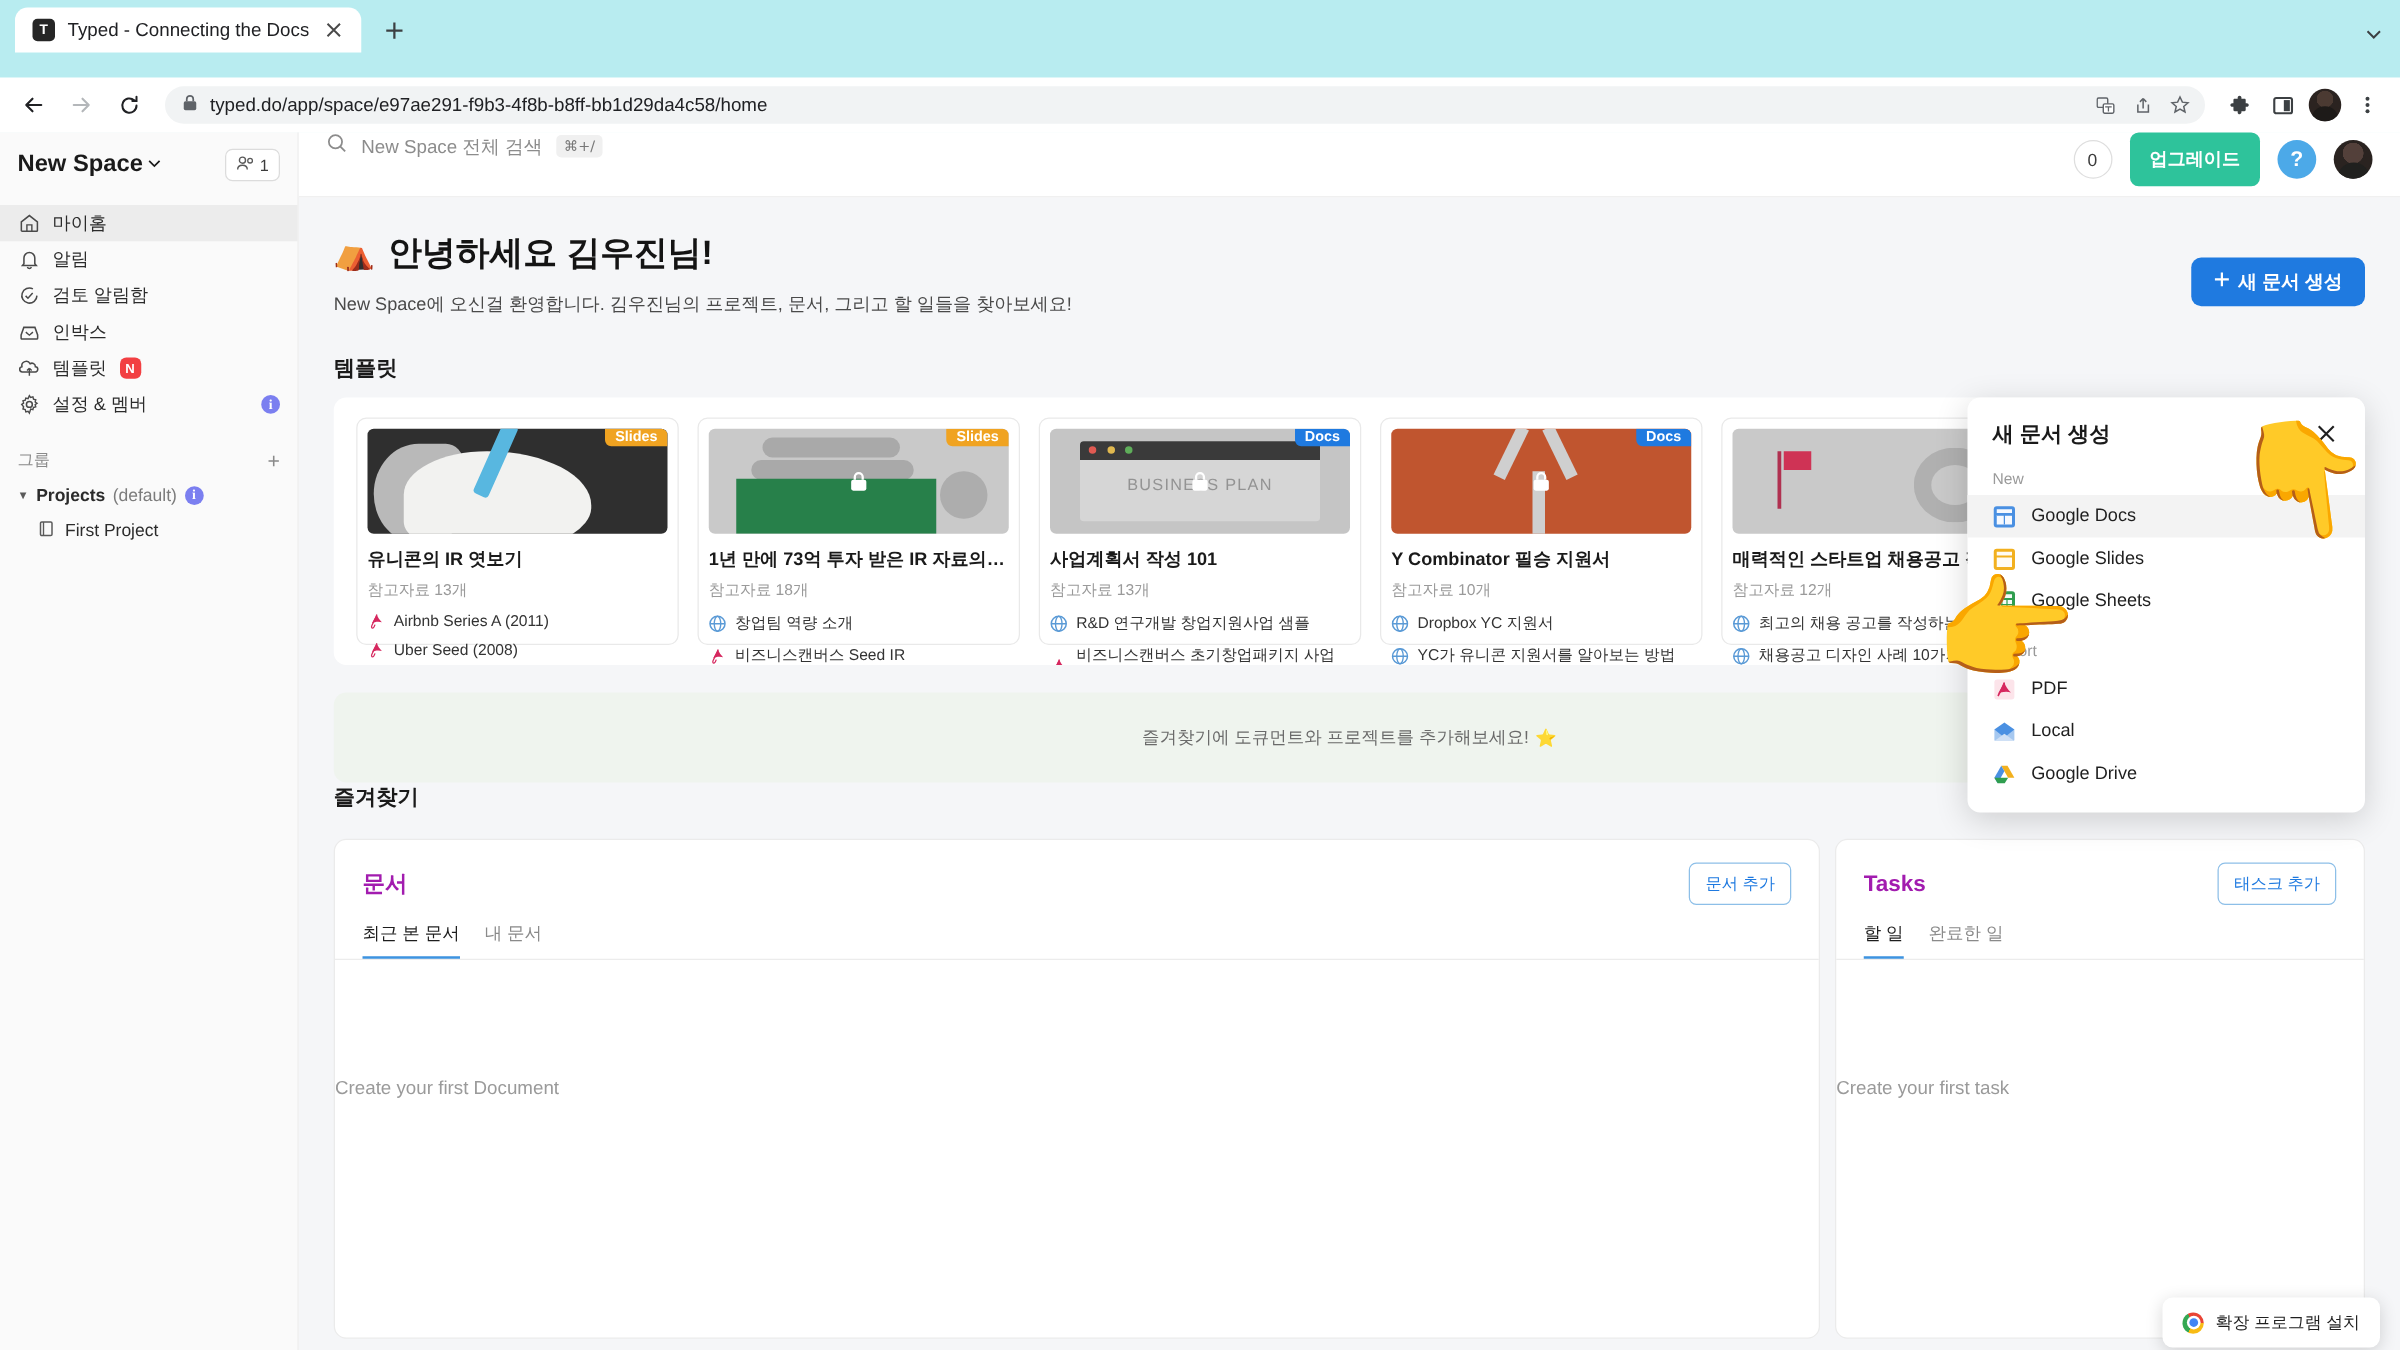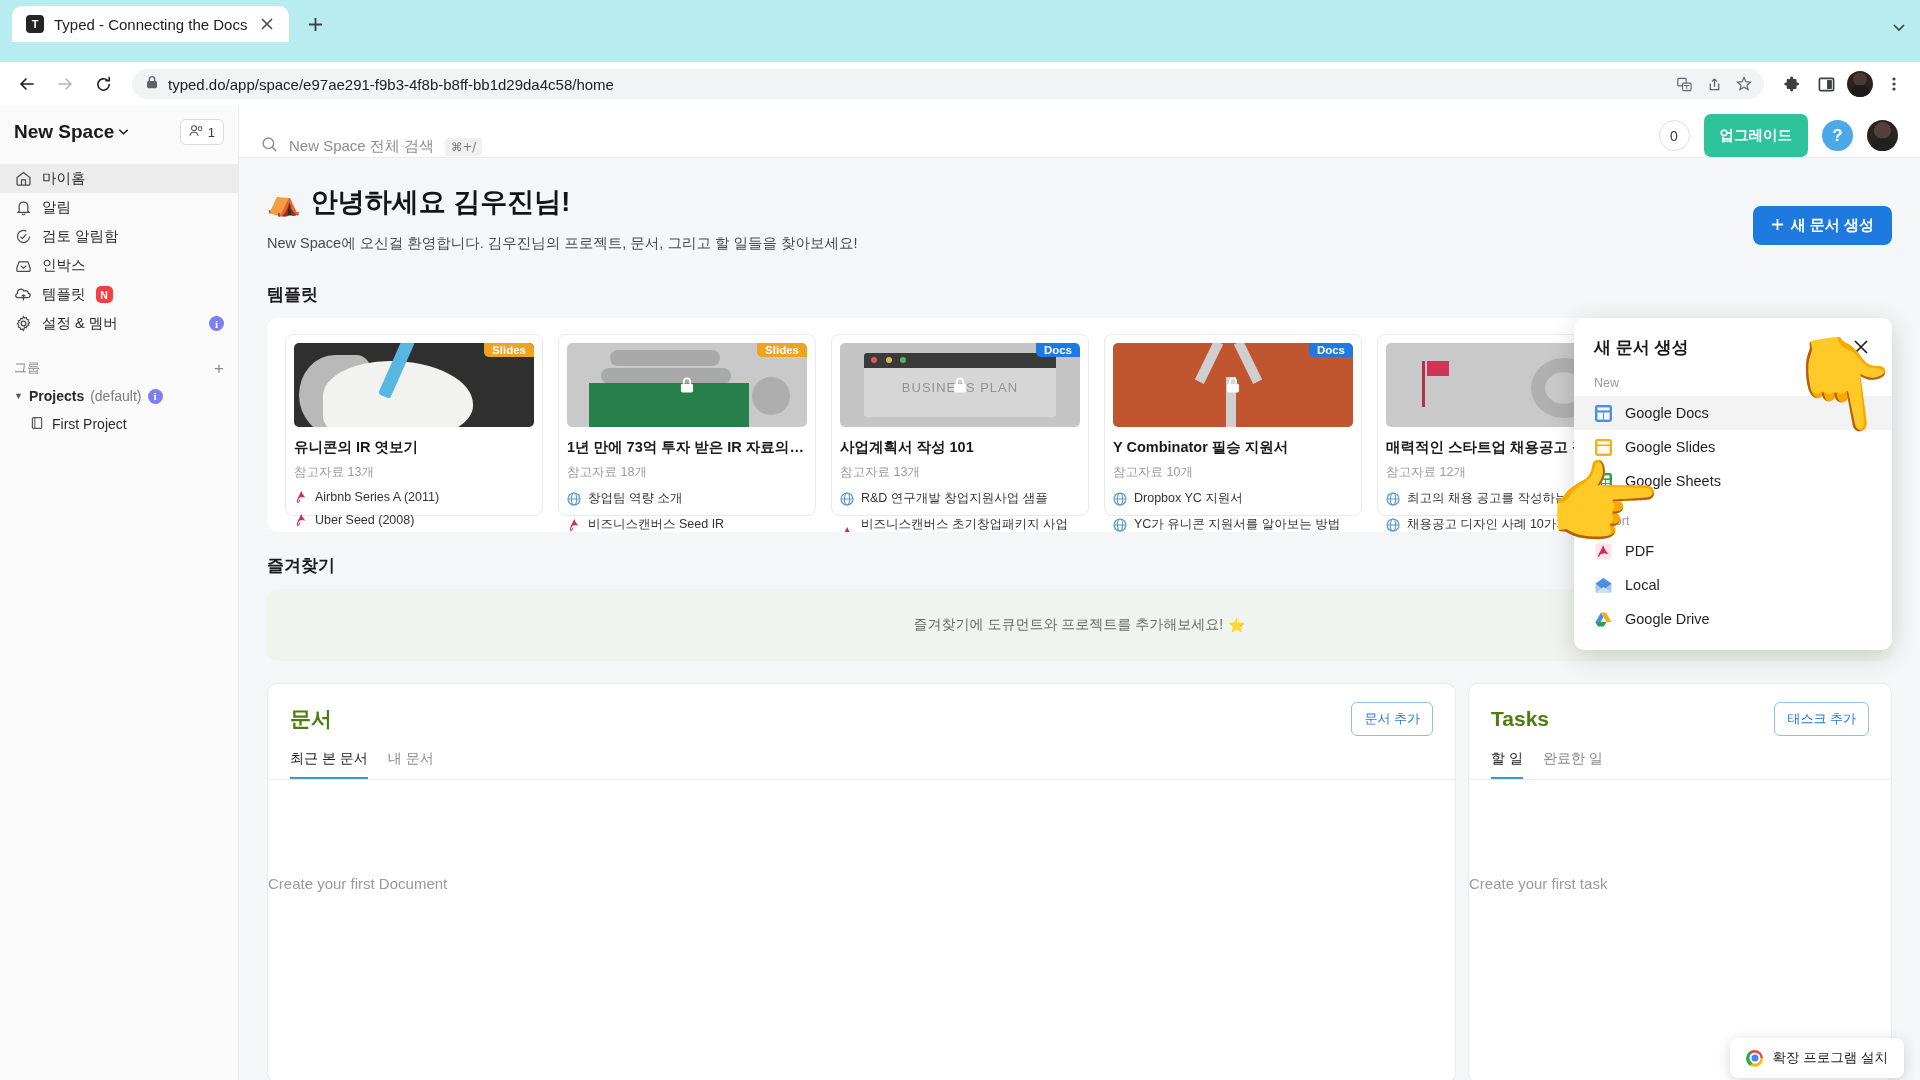--- a/index.html
+++ b/index.html
@@ -105,21 +105,21 @@
   .child-row {
     height: 28px; display: flex; align-items: center; gap: 8px; padding: 0 14px 0 30px;
     font-size: 14px; color: #2b2b2b;
   }
 
   
   #main-col { flex: 1 1 auto; display: flex; flex-direction: column; min-width: 0; height: 994px; }
 
   #app-header {
     height: 52px; border-bottom: 1px solid #ececec; background: #fff;
-    display: flex; align-items: flex-end; padding: 0 22px; gap: 12px; flex: 0 0 52px;
+    display: flex; align-items: flex-start; padding: 0 22px; gap: 12px; flex: 0 0 52px;
   }
   #app-search { display: flex; align-items: center; gap: 11px; }
   #app-search-placeholder { font-size: 15px; color: #8c8c8c; }
   #search-kbd {
     background: #f0f0f0; border-radius: 4px; font-size: 11.5px; color: #777;
     padding: 2px 6px; font-family: "DejaVu Sans", sans-serif;
   }
   #app-header-right { margin-left: auto; display: flex; align-items: center; gap: 14px; }
   #credit-badge {
     width: 31px; height: 31px; border-radius: 50%; border: 1px solid #dedede;
@@ -219,21 +219,21 @@
   }
   #fav-panel-inner { display: flex; align-items: center; gap: 5px; }
   #fav-title-row { position: relative; }
 
   
   #bottom-row { margin-top: 22px; display: flex; gap: 12px; }
   .panel { background: #fff; border-radius: 10px; border: 1px solid #ebebeb; position: relative; }
   #docs-panel { flex: 1 1 auto; height: 400px; }
   #tasks-panel { width: 424px; flex: 0 0 424px; height: 400px; }
   .panel-head { display: flex; align-items: center; padding: 18px 22px 0 22px; }
-  .panel-title { font-size: 21px; font-weight: bold; color: #4d7c0f; }
+  .panel-title { font-size: 18px; font-weight: bold; color: #a21caf; }
   .ghost-btn {
     margin-left: auto; border: 1px solid #8dbfe8; color: #1f7ae0; background: #fff;
     border-radius: 6px; font-size: 13px; padding: 7px 12px;
   }
   .tabs { display: flex; gap: 20px; padding: 14px 22px 0 22px; border-bottom: 1px solid #ececec; }
   .tab-item { font-size: 14px; color: #8a8a8a; padding-bottom: 9px; }
   .tab-item.active { color: #1d1d1d; font-weight: normal; border-bottom: 2px solid #3d93e0; }
   .empty-state {
     position: absolute; left: 0; right: 0; top: 50%; transform: translateY(-50%);
     font-size: 15px; color: #9a9a9a;
@@ -689,28 +689,28 @@
                   </svg>
               </span>
               <span>채용공고 디자인 사례 10가지</span>
             </div>
           </div>
 
         </div>
       </section>
 
       <section id="favorites-section">
-        <div id="fav-title-row">
-          <div class="section-title">즐겨찾기</div>
-        </div>
         <div id="fav-panel">
           <div id="fav-panel-inner">
             <span>즐겨찾기에 도큐먼트와 프로젝트를 추가해보세요!</span>
             <span>⭐</span>
           </div>
+        </div>
+        <div id="fav-title-row">
+          <div class="section-title">즐겨찾기</div>
         </div>
       </section>
 
       <div id="bottom-row">
 
         <section class="panel" id="docs-panel">
           <div class="panel-head">
             <div class="panel-title">문서</div>
             <button class="ghost-btn">문서 추가</button>
           </div>

